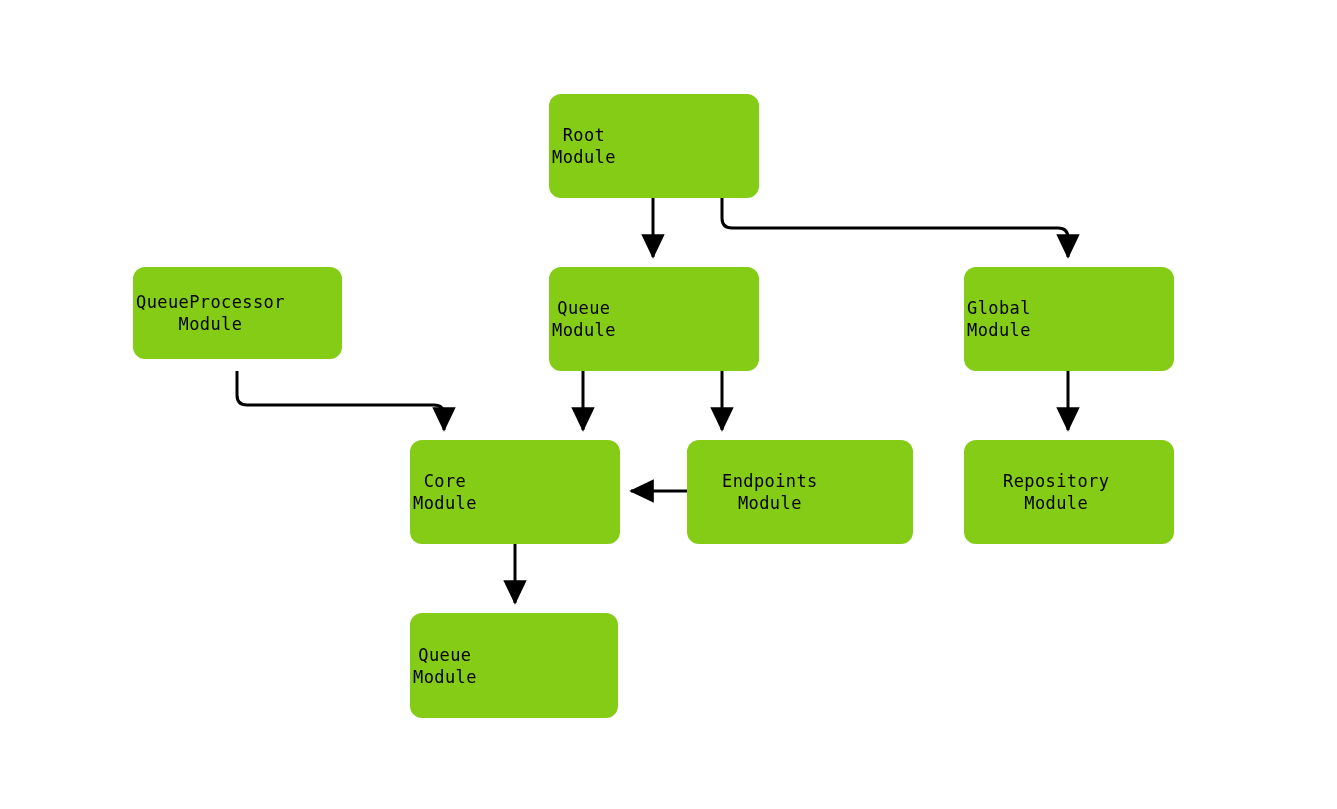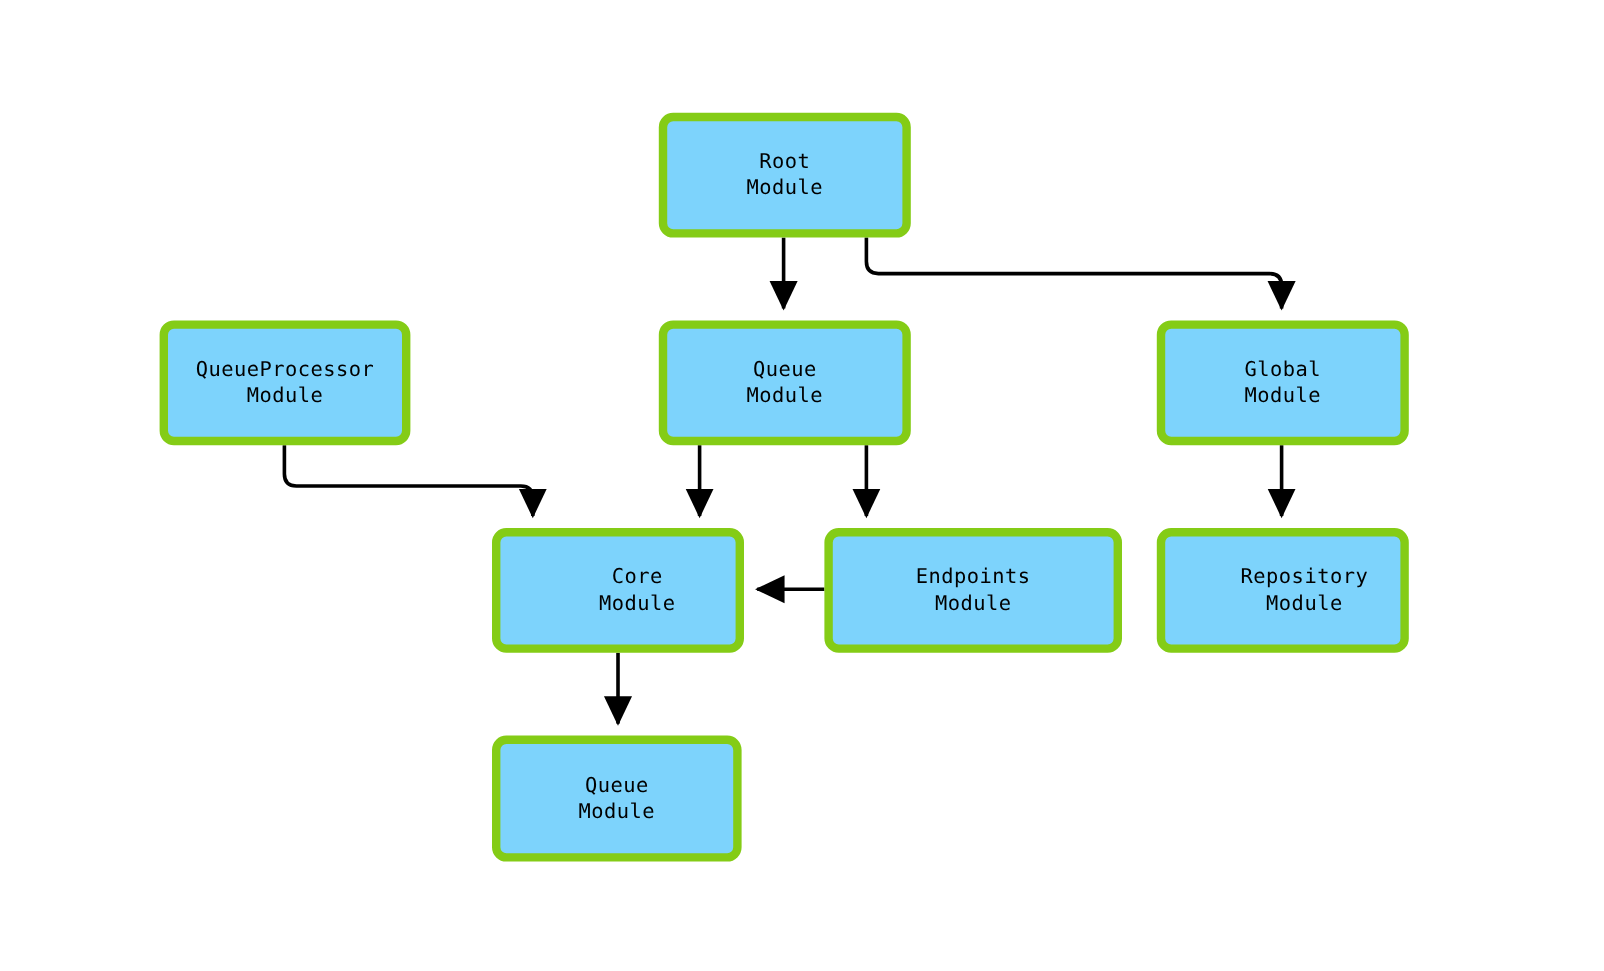--- a/index.html
+++ b/index.html
@@ -23,26 +23,26 @@
   svg#edges {
     position: absolute;
     left: 0;
     top: 0;
     width: 1337px;
     height: 809px;
   }
   .node {
     position: absolute;
     box-sizing: border-box;
-    background: #7dd3fc;
-    border: 7px solid #84cc16;
+    background: #84cc16;
+    border: 3px solid #84cc16;
     border-radius: 12px;
     display: flex;
     align-items: center;
-    justify-content: center;
+    justify-content: flex-start;
     text-align: center;
     z-index: 2;
   }
   .node-label {
     font-family: "DejaVu Sans Mono", "Liberation Mono", monospace;
     font-size: 17px;
     line-height: 22px;
     color: #000000;
     letter-spacing: 0.4px;
     white-space: pre-line;
@@ -70,41 +70,41 @@
         <path d="M 687 491 L 631 491" marker-end="url(#arrowhead)" stroke="#000000"></path>
         <path d="M 515 544 L 515 603" marker-end="url(#arrowhead)" stroke="#000000"></path>
       </g>
   </svg>
 
   <div class="node" style="left:549px; top:94px; width:210px; height:104px;">
     <span class="node-label">Root
 Module</span>
   </div>
 
-  <div class="node" style="left:133px; top:267px; width:209px; height:104px;">
+  <div class="node" style="left:133px; top:267px; width:209px; height:92px;">
     <span class="node-label">QueueProcessor
 Module</span>
   </div>
 
   <div class="node" style="left:549px; top:267px; width:210px; height:104px;">
     <span class="node-label">Queue
 Module</span>
   </div>
 
   <div class="node" style="left:964px; top:267px; width:210px; height:104px;">
     <span class="node-label">Global
 Module</span>
   </div>
 
-  <div class="node" style="left:410px; top:440px; width:210px; height:104px;padding-left:32px;">
+  <div class="node" style="left:410px; top:440px; width:210px; height:104px;">
     <span class="node-label">Core
 Module</span>
   </div>
 
-  <div class="node" style="left:687px; top:440px; width:248px; height:104px;">
+  <div class="node" style="left:687px; top:440px; width:226px; height:104px;padding-left:32px;">
     <span class="node-label">Endpoints
 Module</span>
   </div>
 
   <div class="node" style="left:964px; top:440px; width:210px; height:104px;padding-left:36px;">
     <span class="node-label">Repository
 Module</span>
   </div>
 
   <div class="node" style="left:410px; top:613px; width:208px; height:105px;">

